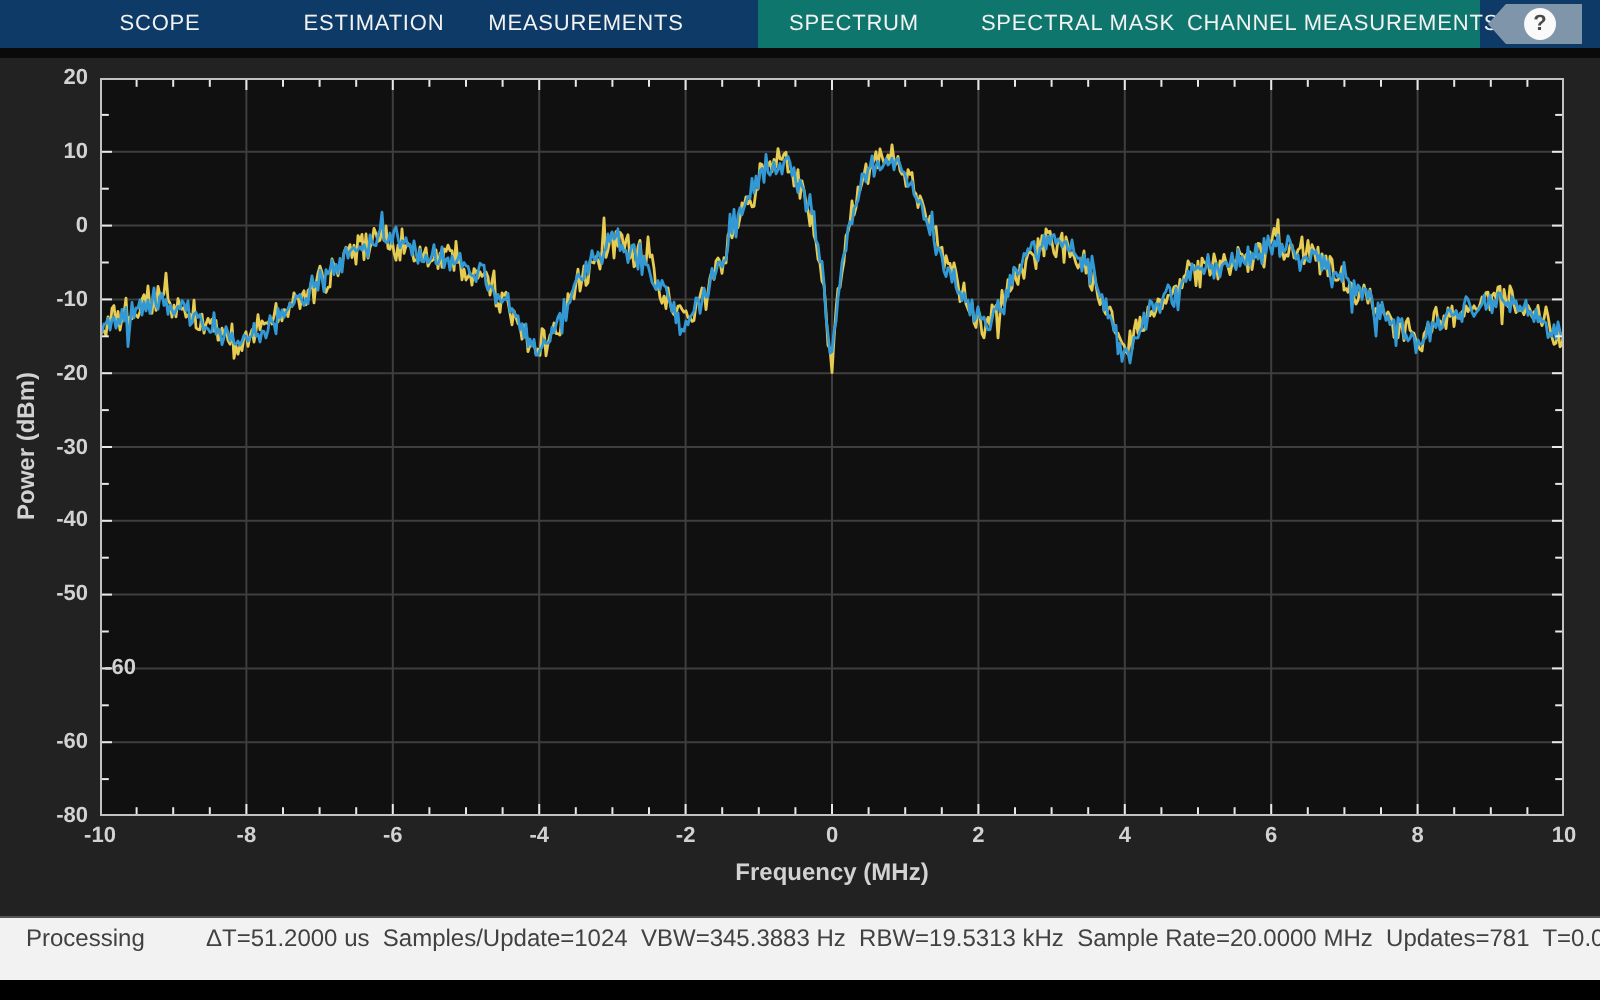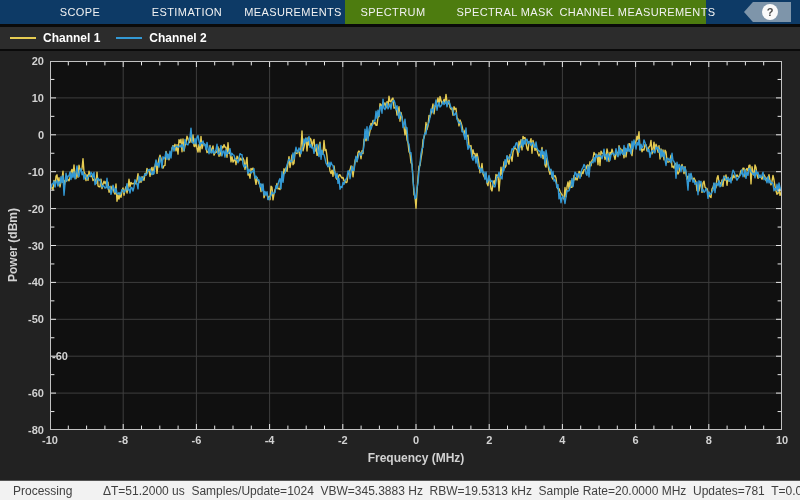--- a/index.html
+++ b/index.html
@@ -3,21 +3,21 @@
 <meta charset="utf-8">
 <style>
   html,body{margin:0;padding:0;background:#000;}
   #app{position:relative;width:800px;height:500px;background:#000;overflow:hidden;
        font-family:"Liberation Sans",sans-serif;-webkit-font-smoothing:antialiased;}
 
   
   .toolbar{height:24px;display:flex;background:#0d3a66;padding-left:27px;}
   .tab{display:flex;align-items:center;justify-content:center;
        color:#f2f2f2;font-size:11px;letter-spacing:.4px;white-space:nowrap;cursor:default;}
-  .tabs-active{display:flex;background:#4d7c0f;}
+  .tabs-active{display:flex;background:#0f766e;margin-left:34px;}
   .toolbar-fill{flex:1;display:flex;align-items:center;justify-content:flex-end;}
   .help-arrow{width:47px;height:20px;margin-right:9px;background:#7e95aa;
        clip-path:polygon(0 50%,19% 0,100% 0,100% 100%,19% 100%);
        display:flex;align-items:center;justify-content:center;cursor:pointer;}
   .help-circle{width:16px;height:16px;margin-left:5px;border-radius:50%;background:#fafafa;
        color:#4a4a4a;font-size:11px;font-weight:bold;line-height:16px;text-align:center;}
 
   .hgap1{height:3px;background:#0a0a0a;}
   .hgap2{height:2px;background:#0a0a0a;}
 
@@ -60,30 +60,20 @@
       <div class="tab" style="width:137px">CHANNEL MEASUREMENTS</div>
     </div>
     <div class="toolbar-fill">
       <div class="help-arrow">
         <div class="help-circle">?</div>
       </div>
     </div>
   </div>
   <div class="hgap1"></div>
 
-  <div class="legendbar">
-    <div class="legend-item">
-      <div class="swatch" style="background: rgb(230, 204, 82);"></div>
-      <div class="legend-label">Channel 1</div>
-    </div>
-    <div class="legend-item">
-      <div class="swatch" style="background: rgb(51, 153, 213);"></div>
-      <div class="legend-label">Channel 2</div>
-    </div>
-  </div>
   <div class="hgap2"></div>
 
   <div class="panel">
     <div class="ylabel">Power (dBm)</div>
     <svg id="axes-svg" width="732" height="369">
         <rect x="0" y="0" width="732" height="369" fill="#101010"></rect>
         <line x1="73.2" y1="0" x2="73.2" y2="369" stroke="#3e3e3e" stroke-width="1"></line>
         <line x1="146.4" y1="0" x2="146.4" y2="369" stroke="#3e3e3e" stroke-width="1"></line>
         <line x1="219.6" y1="0" x2="219.6" y2="369" stroke="#3e3e3e" stroke-width="1"></line>
         <line x1="292.8" y1="0" x2="292.8" y2="369" stroke="#3e3e3e" stroke-width="1"></line>

